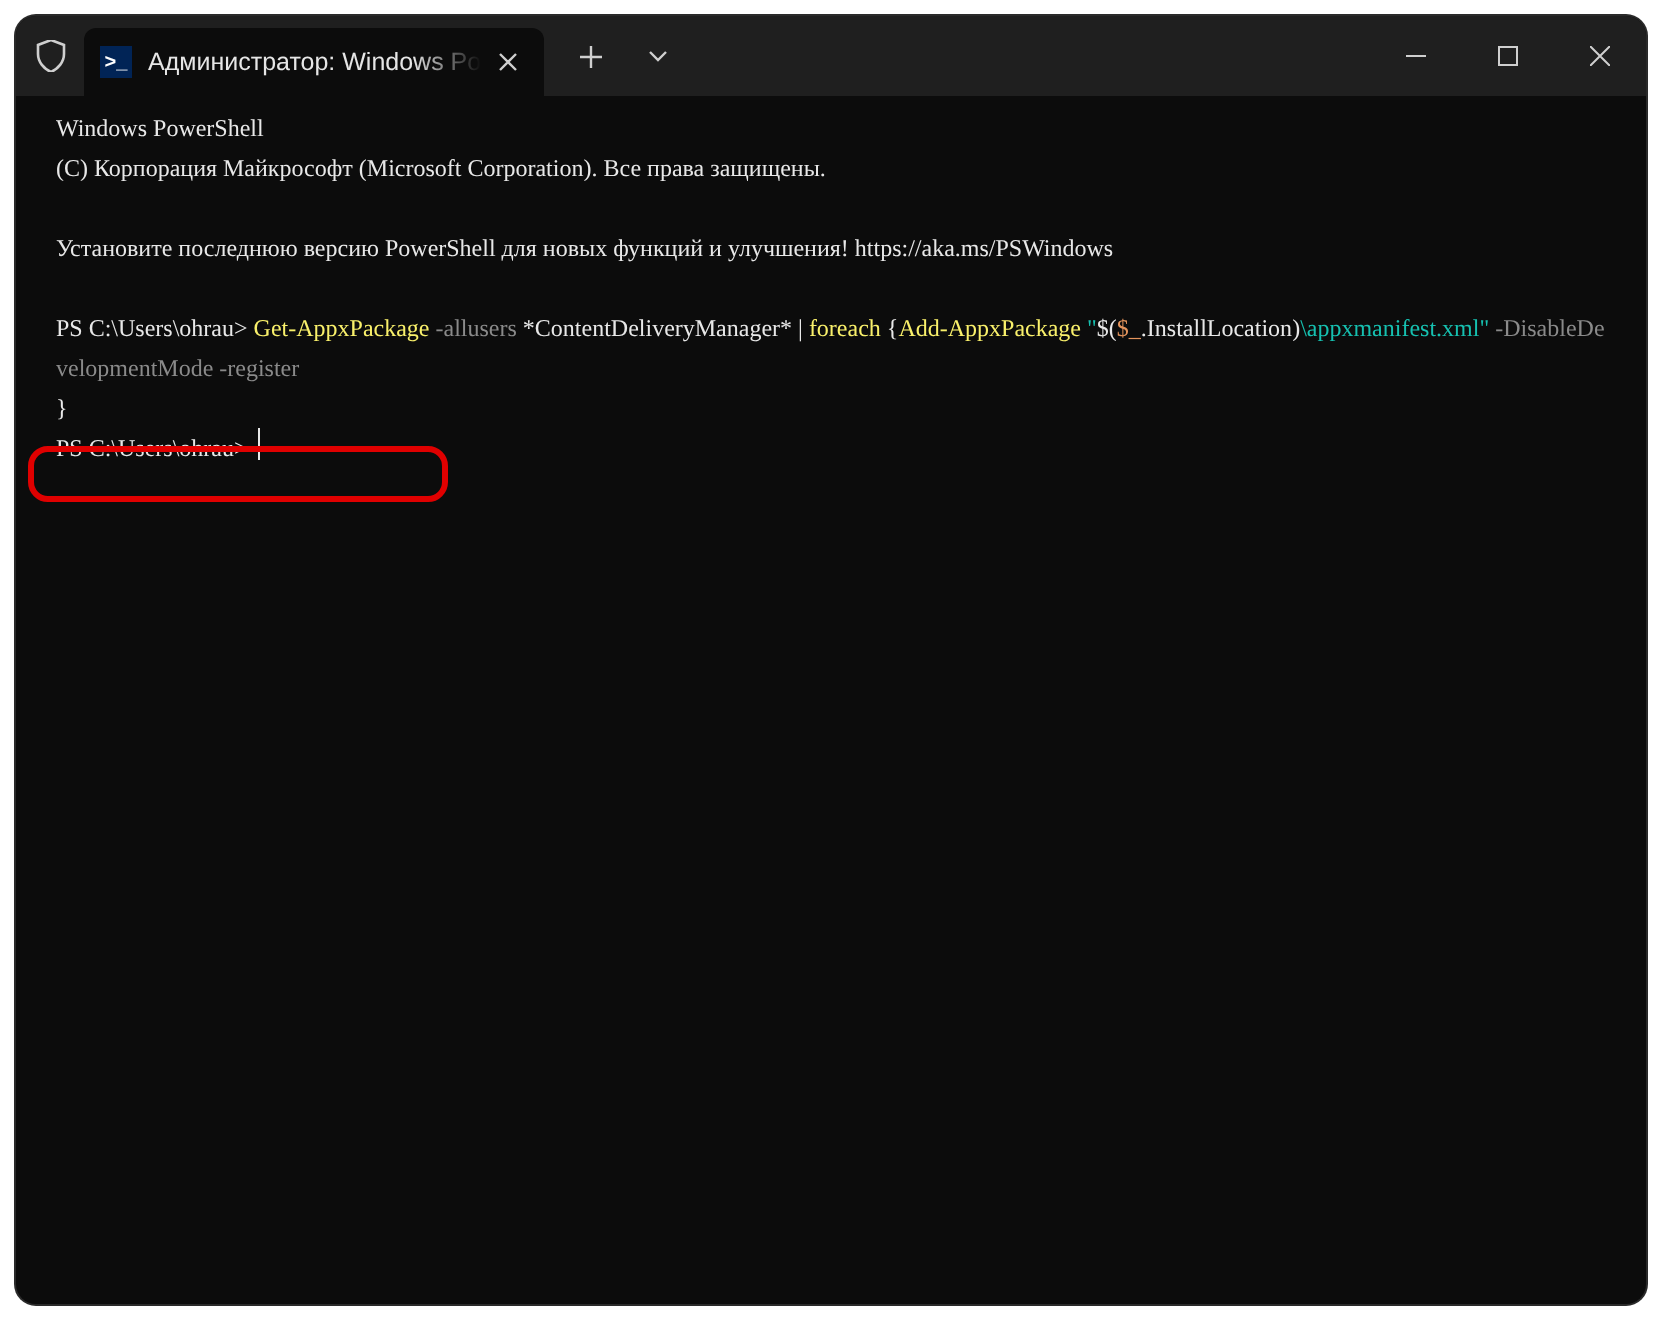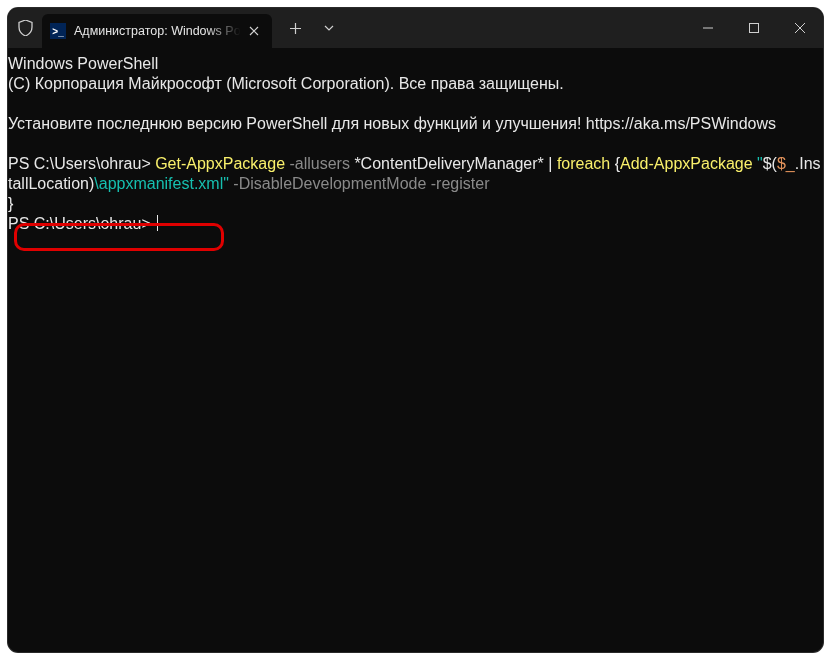--- a/index.html
+++ b/index.html
@@ -108,23 +108,23 @@
     height: 40px;
     display: flex;
     align-items: center;
     justify-content: center;
     color: #cfcfcf;
     cursor: pointer;
   }
   .win-btn svg { width: 10px; height: 10px; }
 
   .terminal {
-    padding: 6px 0;
-    font-family: Liberation Sans, sans-serif;
-    font-size: 16px;
+    padding: 6px 20px;
+    font-family: Liberation Serif, serif;
+    font-size: 12px;
     line-height: 20px;
     color: #cccccc;
     white-space: pre-wrap;
     word-break: break-all;
     height: calc(100% - 40px);
     overflow: hidden;
     position: relative;
   }
   .ps-white { color: #e8e8e8; }
   .ps-yellow { color: #f9f06b; }

